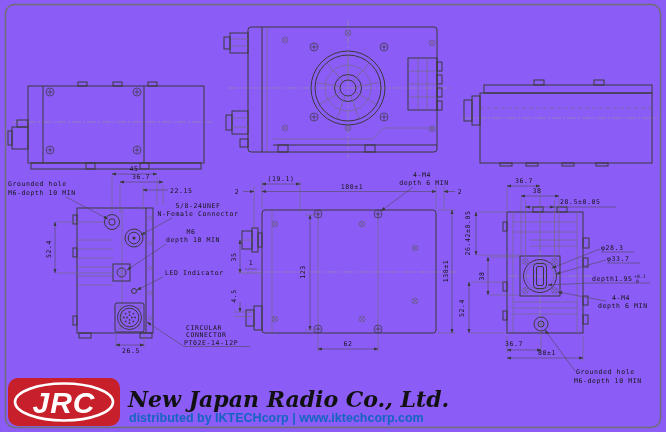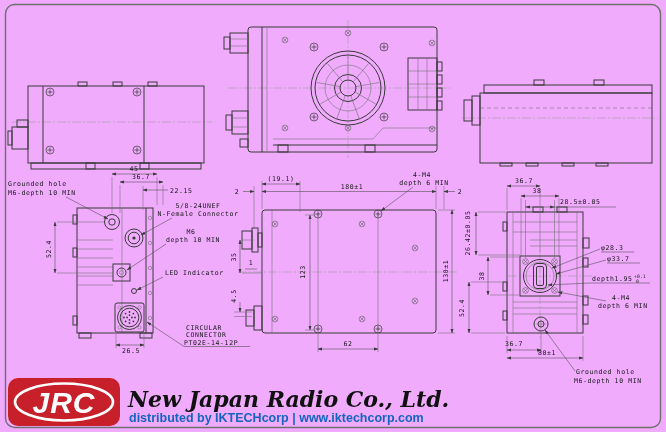--- a/index.html
+++ b/index.html
@@ -1,16 +1,16 @@
 <!DOCTYPE html>
 <html><head>
 <meta charset="utf-8">
 <style>
   html,body { margin:0; padding:0; background:#ffffff; }
-  #stage { position:relative; width:666px; height:432px; background:#f0abfc; overflow:hidden; }
+  #stage { position:relative; width:666px; height:432px; background:#8b5cf6; overflow:hidden; }
   svg { display:block; }
   .ln { fill:none; stroke:#3a3a3a; stroke-width:1; }
   .tn { fill:none; stroke:#6e6e6e; stroke-width:0.55; }
   .dm { fill:none; stroke:#4a4a4a; stroke-width:0.55; }
   .cl { fill:none; stroke:#9a9a9a; stroke-width:0.55; stroke-dasharray:9 2 2 2; }
   .fl { fill:#3a3a3a; stroke:none; }
   text.d { font-family:"DejaVu Sans Mono", monospace; font-size:6.5px; letter-spacing:0.6px; fill:#161616; }
   text.ds { font-family:"DejaVu Sans Mono", monospace; font-size:4.6px; letter-spacing:0.2px; fill:#161616; }
   text.logo { font-family:"Liberation Sans", sans-serif; font-weight:bold; font-style:italic; font-size:30px; letter-spacing:1px; fill:#ffffff; }
   text.company { font-family:"DejaVu Serif", serif; font-weight:bold; font-style:italic; font-size:22px; fill:#111111; }

